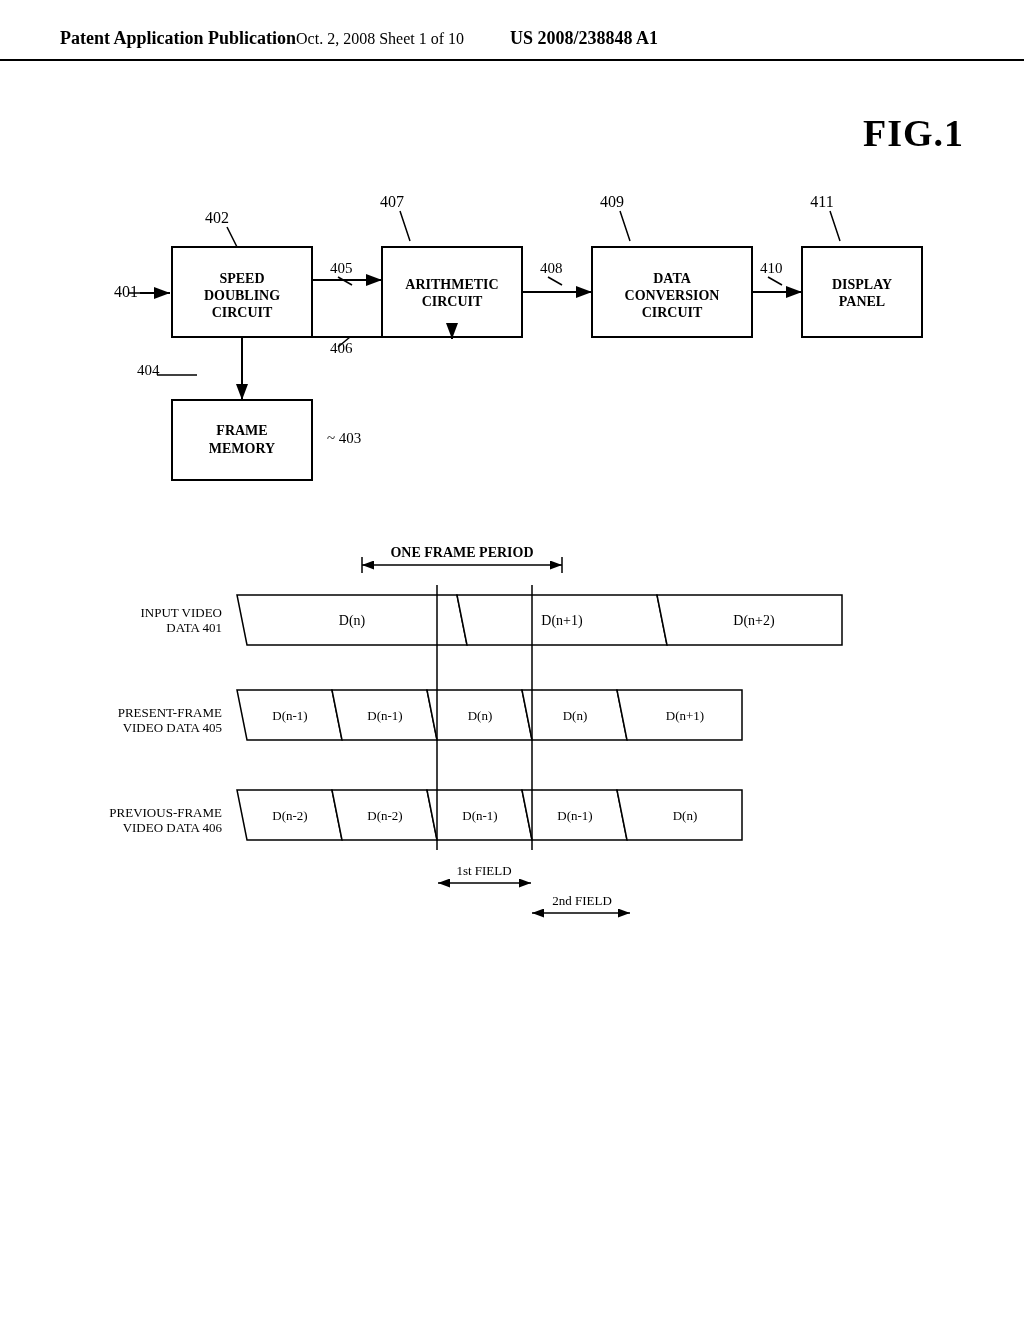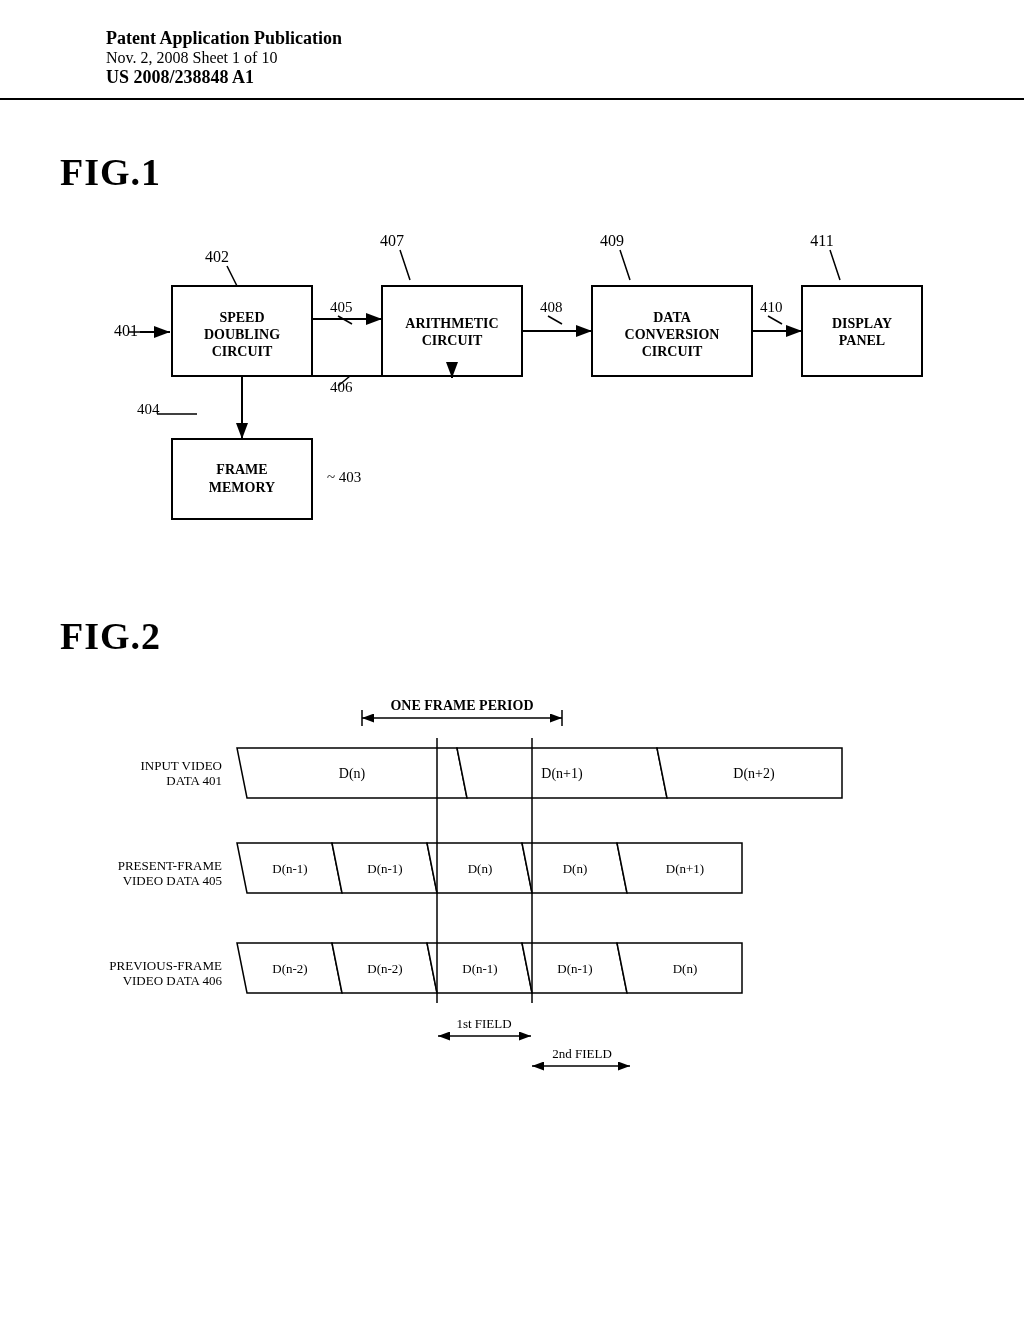--- a/index.html
+++ b/index.html
@@ -8,26 +8,24 @@
       font-family: 'Times New Roman', Times, serif;
       width: 1024px;
       min-height: 1320px;
       position: relative;
       overflow-x: hidden;
     }
 
     
     .header {
       display: flex;
-      justify-content: space-between;
       align-items: baseline;
       padding: 28px 60px 10px 60px;
       border-bottom: 2px solid #000;
       margin-bottom: 0;
-      flex-direction: column;
     }
     .header-left {
       font-weight: bold;
       font-size: 18px;
     }
     .header-center {
       font-size: 16px;
     }
     .header-right {
       font-size: 18px;
@@ -35,21 +33,21 @@
       margin-left: 46px;
     }
 
     
     .content {
       padding: 30px 60px;
     }
 
     
     .fig-title {
-      text-align: left;
+      text-align: right;
       font-size: 38px;
       font-weight: bold;
       margin-bottom: 30px;
       margin-top: 20px;
       letter-spacing: 1px;
     }
 
     
     .fig1-container {
       position: relative;
@@ -80,21 +78,21 @@
       width: 100%;
       height: 100%;
     }
 
   </style>
 </head>
 <body>
 
 <div class="header">
   <span class="header-left">Patent Application Publication</span>
-  <span class="header-center">Nov. 2, 2008    Sheet 1 of 10</span>
+  <span class="header-center">Oct. 2, 2008    Sheet 1 of 10</span>
   <span class="header-right">US 2008/238848 A1</span>
 </div>
 
 <div class="content">
 
   <div class="fig-title">FIG.1</div>
 
   <div class="fig1-container">
     <svg class="fig1-svg" viewBox="0 0 860 340">
 
@@ -171,21 +169,20 @@
         <marker id="arrowhead" markerWidth="8" markerHeight="6" refX="8" refY="3" orient="auto">
           <polygon points="0 0, 8 3, 0 6" fill="#000"></polygon>
         </marker>
         <marker id="arrowhead-left" markerWidth="8" markerHeight="6" refX="0" refY="3" orient="auto">
           <polygon points="8 0, 0 3, 8 6" fill="#000"></polygon>
         </marker>
       </defs>
     </svg>
   </div>
 
-  <div class="fig-title" style="margin-top:50px;">FIG.2</div>
 
   <div class="fig2-container">
     <svg class="fig2-svg" viewBox="0 0 860 430">
       <defs>
         <marker id="arr2" markerWidth="8" markerHeight="6" refX="8" refY="3" orient="auto">
           <polygon points="0 0, 8 3, 0 6" fill="#000"></polygon>
         </marker>
         <marker id="arr2-left" markerWidth="8" markerHeight="6" refX="0" refY="3" orient="auto">
           <polygon points="8 0, 0 3, 8 6" fill="#000"></polygon>
         </marker>

